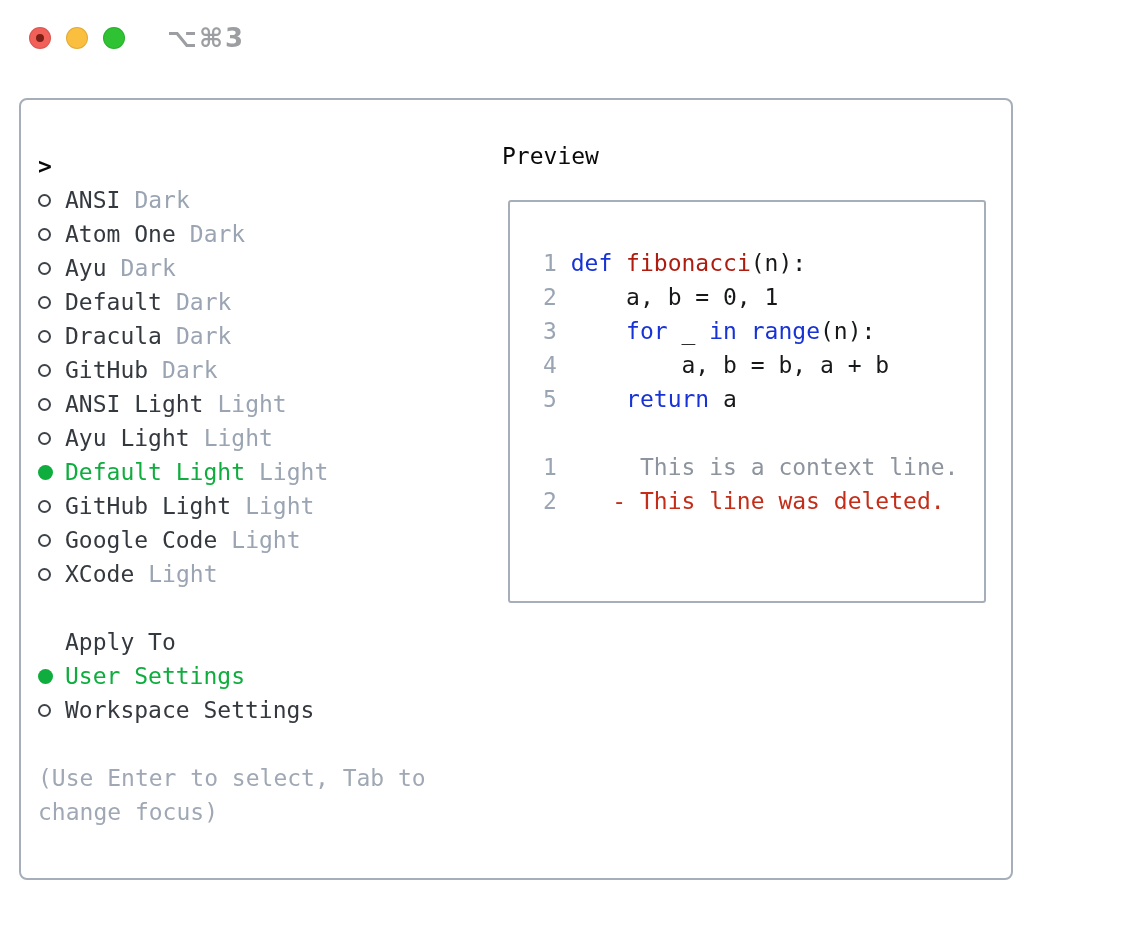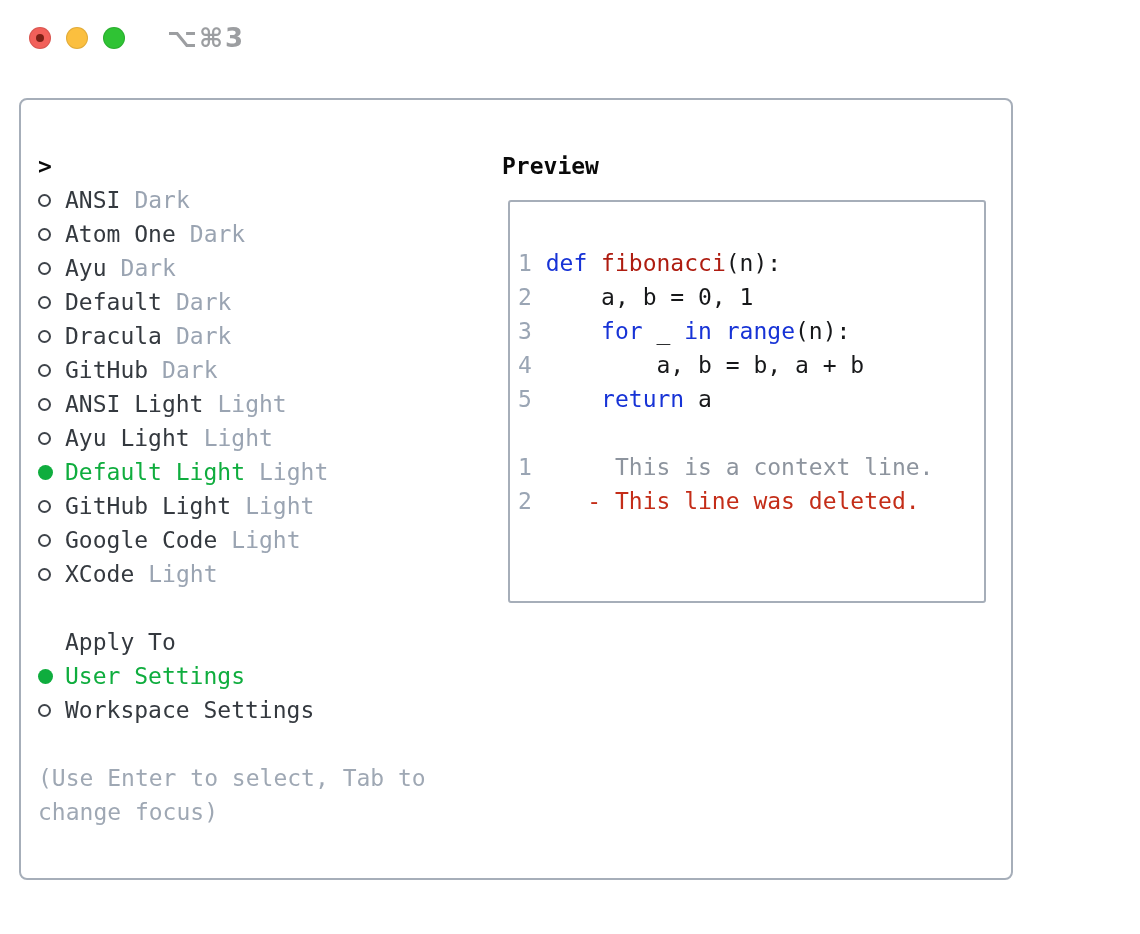--- a/index.html
+++ b/index.html
@@ -80,27 +80,27 @@
   .tname.sel{color:var(--selected-green);}
   .variant{color:var(--muted);margin-left:14px;}
   .opt-name{color:var(--text);}
   .opt-name.sel{color:var(--selected-green);}
   .blank-row{height:34px;}
   .hint{
     color:var(--hint);font-size:23px;line-height:34px;width:430px;
   }
   
   .preview-label{
-    position:absolute;left:481px;top:49px;height:34px;line-height:34px;
-    font-size:23px;font-weight:bold;color:var(--header);
+    position:absolute;left:481px;top:39px;height:34px;line-height:34px;
+    font-size:23px;font-weight:normal;color:var(--header);
   }
   .preview-box{
     position:absolute;left:487px;top:100px;width:478px;height:403px;
     border:2px solid var(--border);border-radius:3px;
-    padding:44px 0 0 8px;overflow:hidden;
+    padding:44px 0 0 33px;overflow:hidden;
   }
   .code-line{
     white-space:pre;font-size:23px;line-height:34px;height:34px;
     color:var(--code-plain);
   }
   .code-line .num{color:var(--linenum);}
   .code-line .pl{color:var(--code-plain);}
   .code-line .kw{color:var(--keyword);}
   .code-line .fn{color:var(--function);}
   .code-line .ctx{color:var(--context);}

